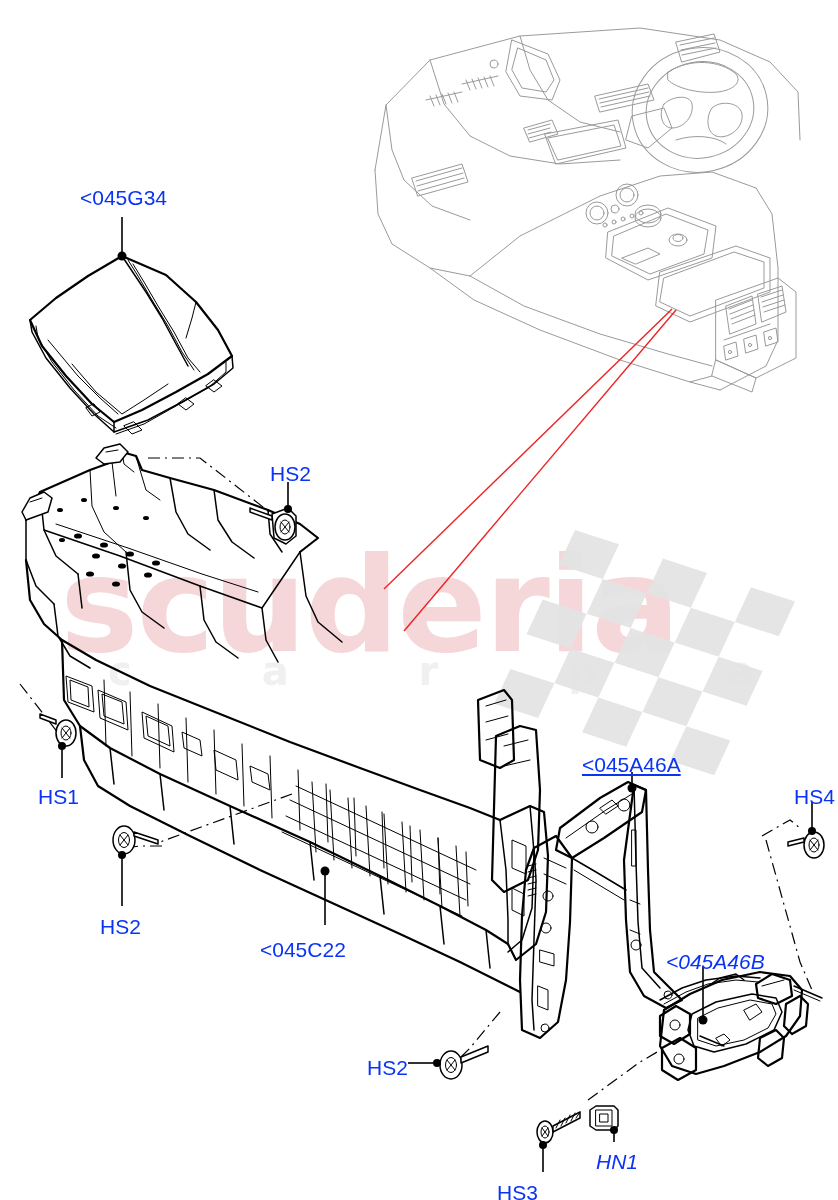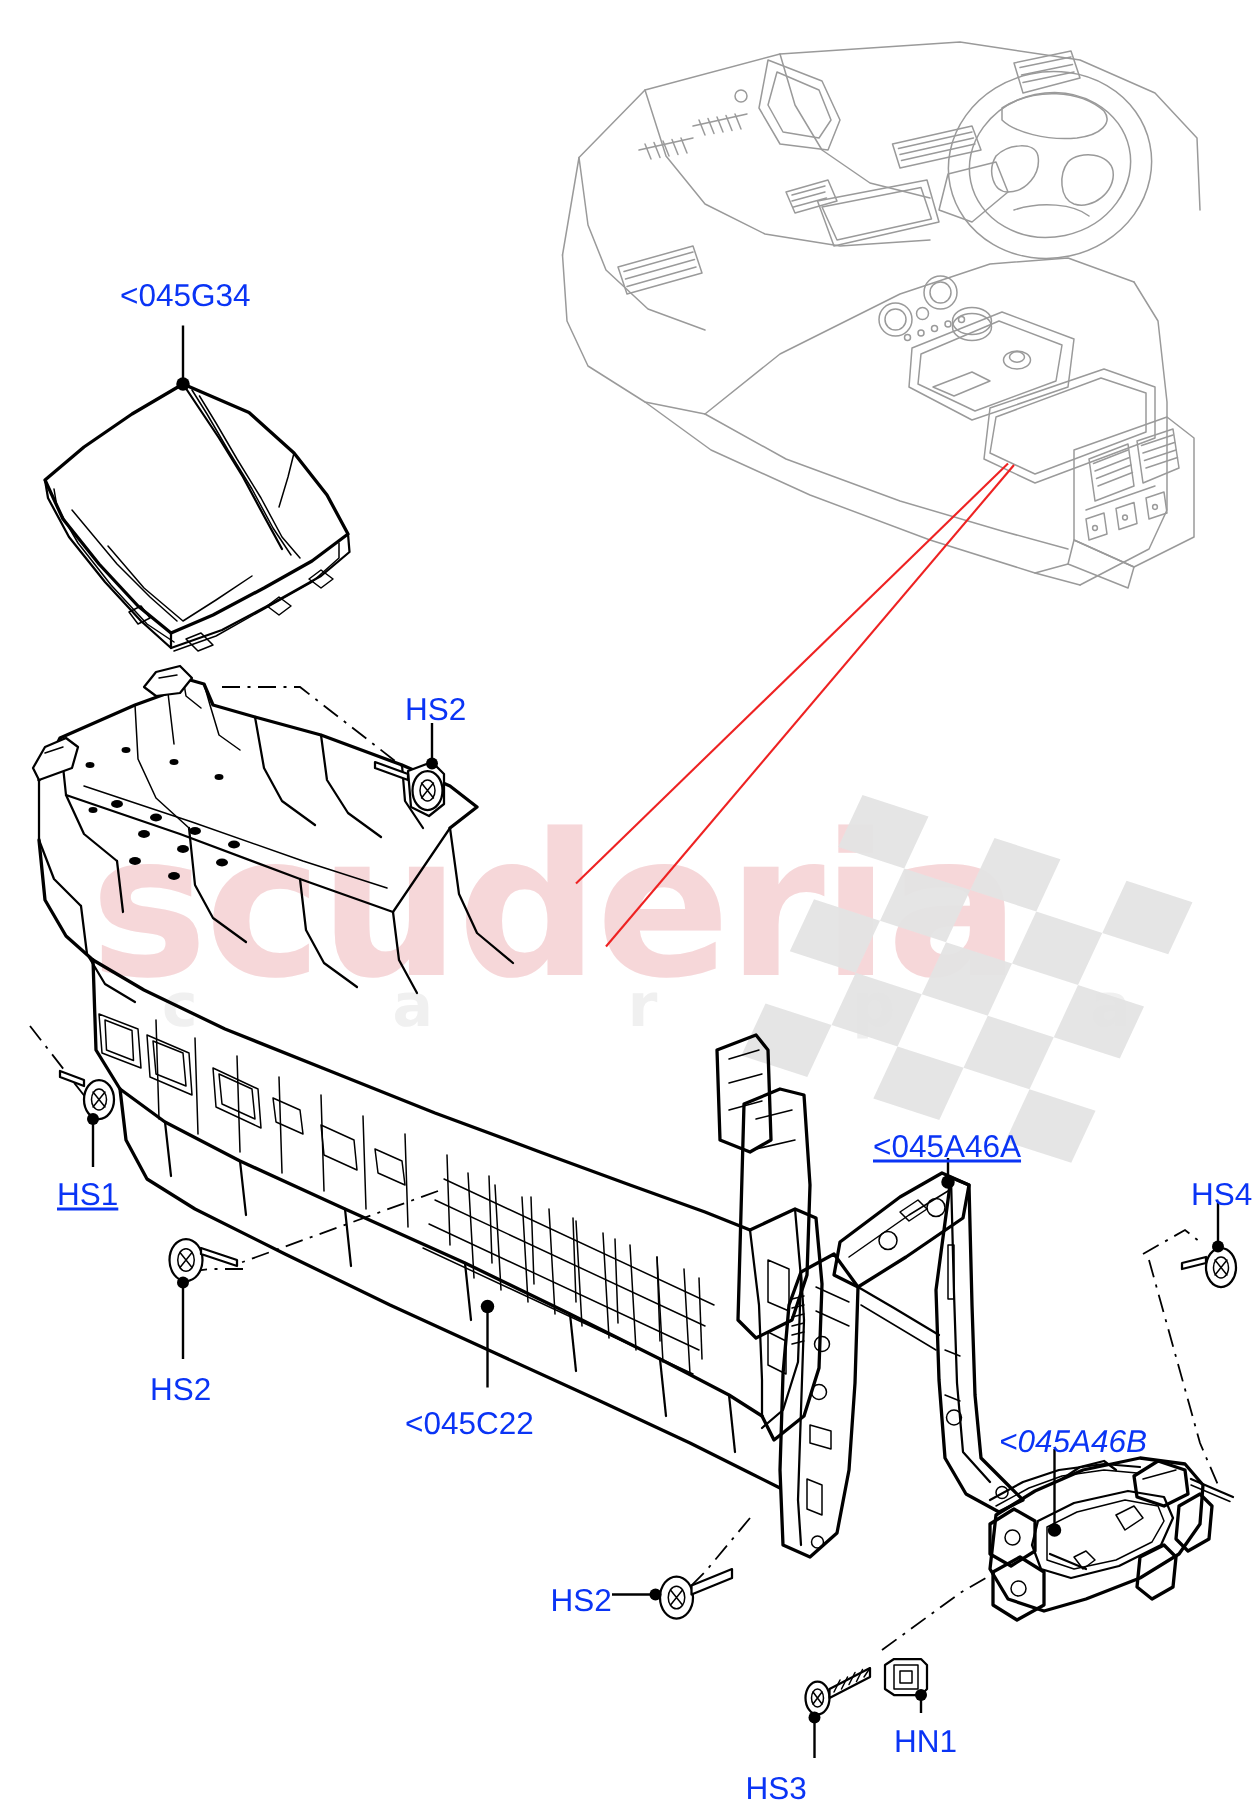--- a/index.html
+++ b/index.html
@@ -504,24 +504,24 @@
       </g>
       <circle class="blk" cx="543" cy="1145" r="4"></circle>
       <path class="lead" d="M543 1147 L543 1172"></path>
     </g>
 
   </svg>
 
   <div class="layer">
     <div class="lbl" style="left:80px;top:186px;">&lt;045G34</div>
     <div class="lbl" style="left:270px;top:462px;">HS2</div>
-    <div class="lbl" style="left:38px;top:785px;text-decoration:underline;">HS1</div>
+    <div class="lbl" style="left:38px;top:785px;">HS1</div>
     <div class="lbl" style="left:100px;top:915px;">HS2</div>
-    <div class="lbl" style="left:270px;top:938px;">&lt;045C22</div>
+    <div class="lbl" style="left:260px;top:938px;">&lt;045C22</div>
     <div class="lbl" style="left:582px;top:753px;text-decoration:underline;">&lt;045A46A</div>
     <div class="lbl" style="left:794px;top:785px;">HS4</div>
     <div class="lbl" style="left:666px;top:950px;font-style:italic;">&lt;045A46B</div>
     <div class="lbl" style="left:367px;top:1056px;">HS2</div>
-    <div class="lbl" style="left:596px;top:1150px;">HN1</div>
+    <div class="lbl" style="left:596px;top:1150px;font-style:italic;">HN1</div>
     <div class="lbl" style="left:497px;top:1181px;">HS3</div>
   </div>
 
 </div>
 
 </body></html>

